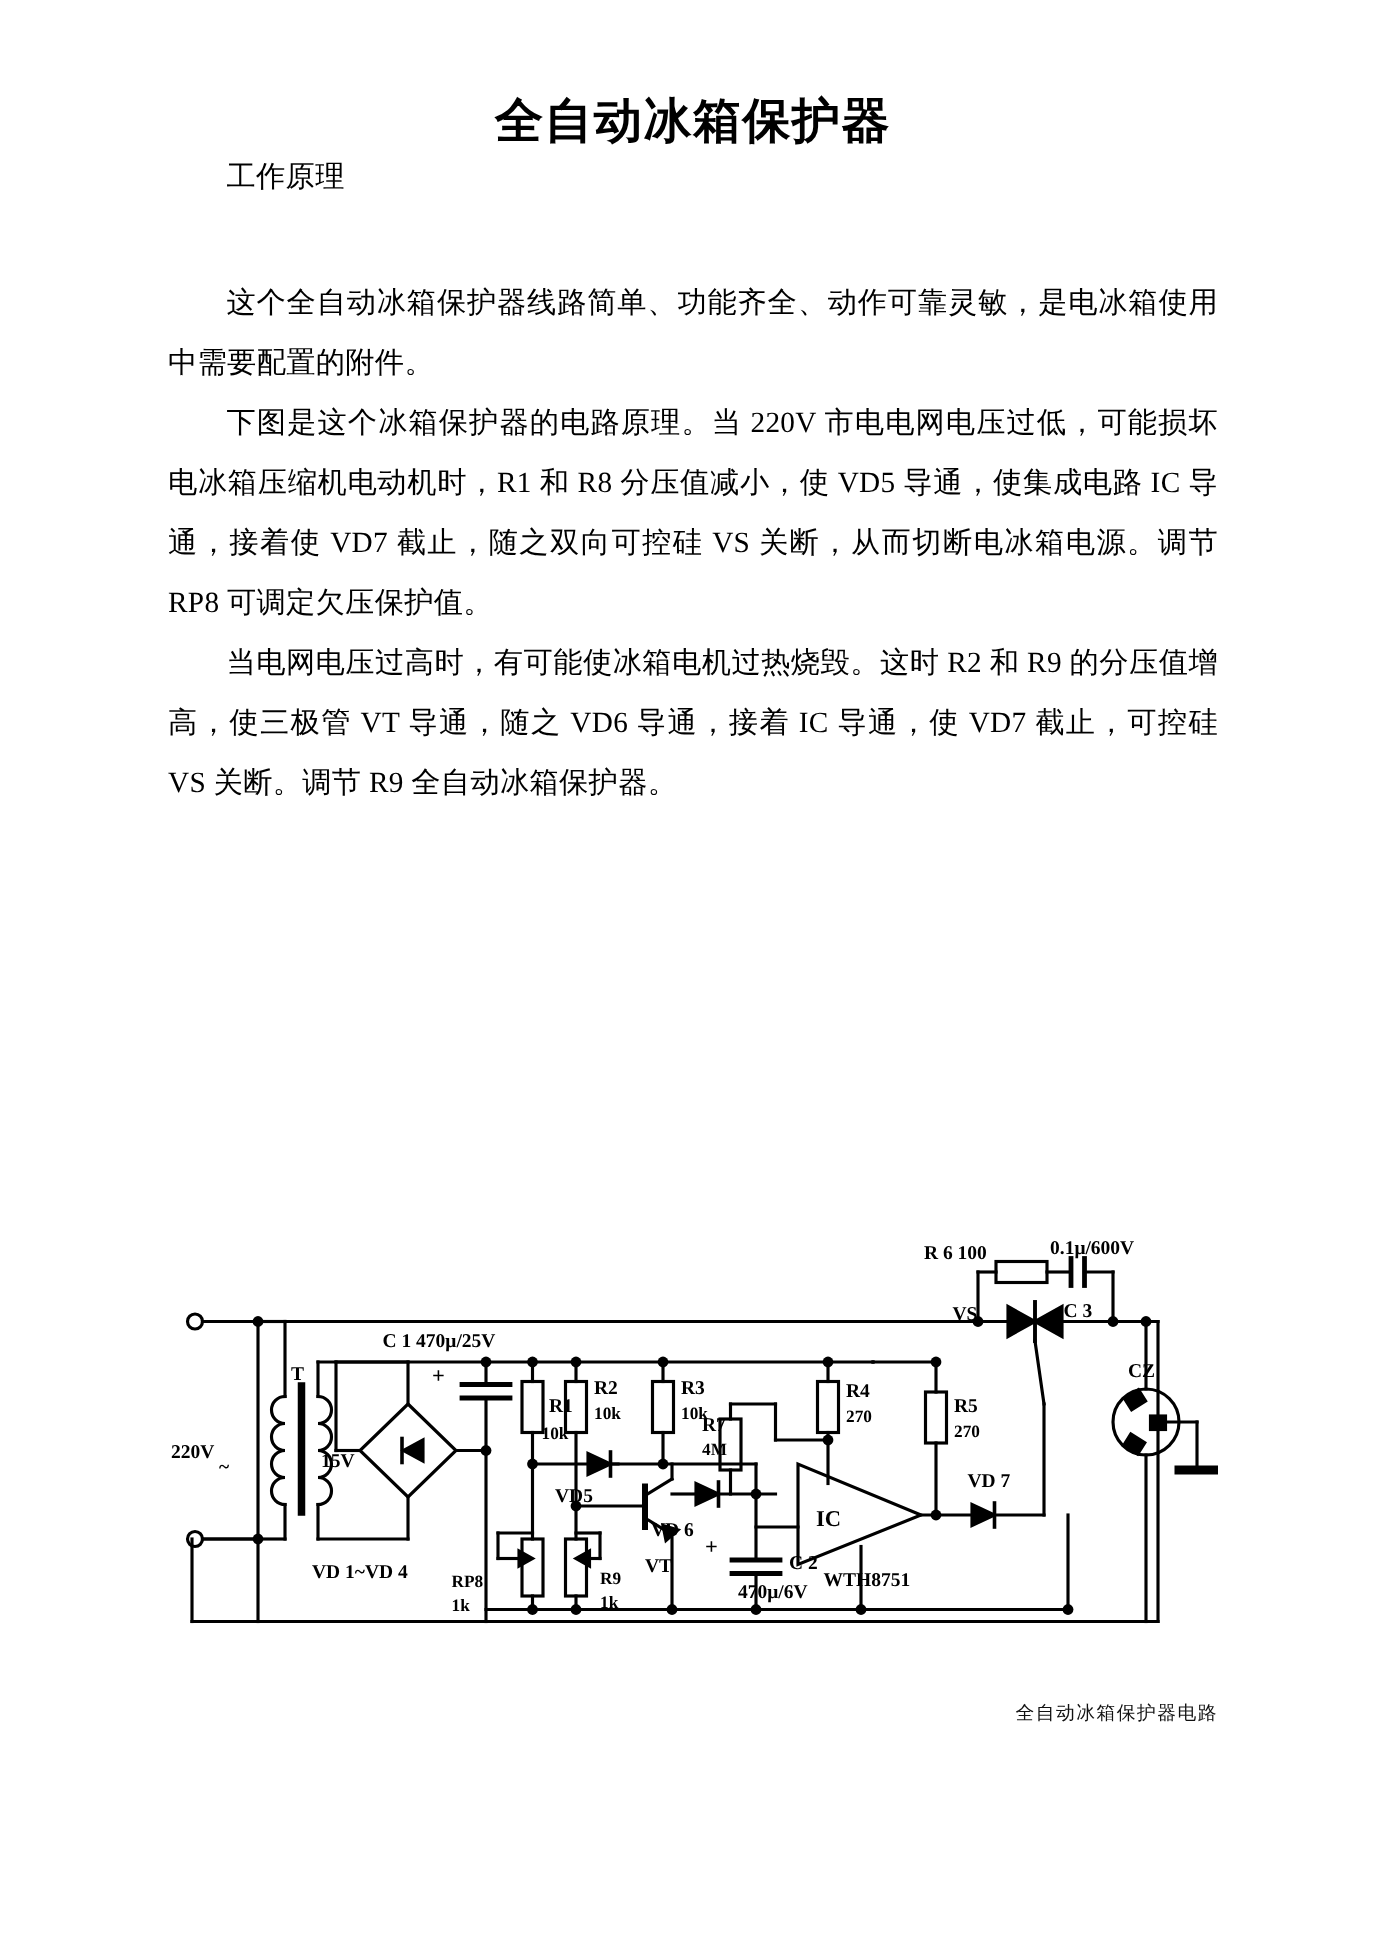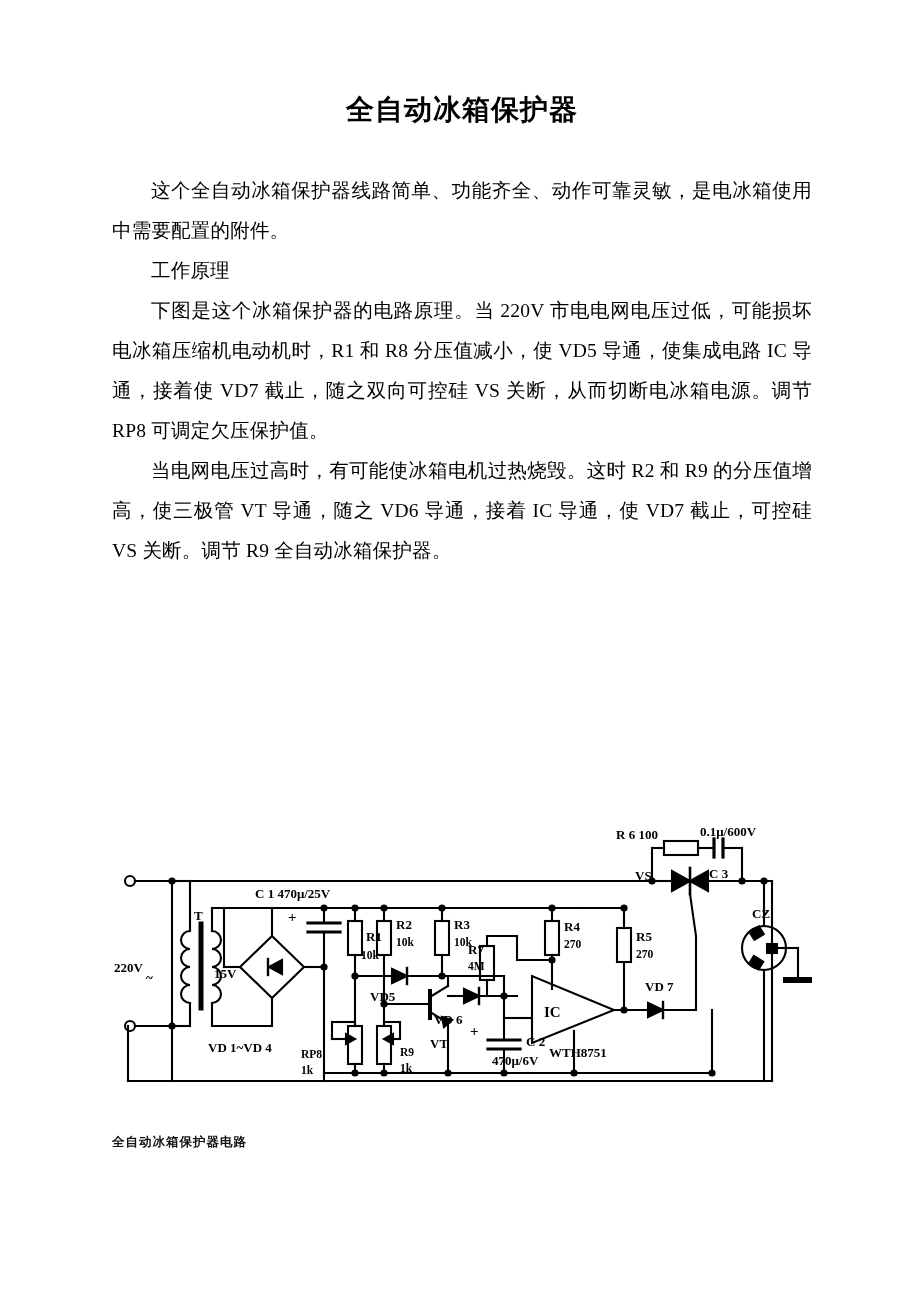--- a/index.html
+++ b/index.html
@@ -25,46 +25,46 @@
   .doc-body {
     position: absolute;
     left: 112px;
     top: 0;
     width: 700px;
   }
   .doc-title {
     text-align: center;
     font-family: Liberation Sans, sans-serif;
     font-weight: bold;
-    font-size: 28px;
+    font-size: 32px;
     letter-spacing: 1px;
-    margin-top: 93px;
+    margin-top: 61px;
     margin-bottom: 0;
     line-height: 1.2;
   }
   p.para {
     font-size: 19.5px;
     line-height: 40px;
     margin: 0;
     text-align: justify;
     text-justify: inter-ideograph;
     text-indent: 2em;
     letter-spacing: 0.2px;
   }
   p.first-para { margin-top: 44px; }
   .fig-wrap {
     position: absolute;
     left: 112px;
     top: 826px;
     width: 700px;
   }
   .fig-caption {
-    text-align: left;
+    text-align: right;
     font-family: "DejaVu Sans", "Liberation Sans", sans-serif;
-    font-weight: bold;
+    font-weight: normal;
     font-size: 12.5px;
     letter-spacing: 1px;
     margin-top: 8px;
     color: #111;
   }
   svg.circuit { display: block; }
   svg.circuit text {
     font-family: "Liberation Serif", "DejaVu Serif", serif;
     fill: #000;
   }
@@ -72,22 +72,22 @@
   .lbl-s{ font-size: 11.5px; font-weight: bold; }
   .lbl-l{ font-size: 15px; font-weight: bold; }
 </style>
 </head>
 <body>
 
 <div class="page">
 
   <div class="doc-body">
     <h1 class="doc-title">全自动冰箱保护器</h1>
+    <p class="para">工作原理</p>
     <p class="para first-para">这个全自动冰箱保护器线路简单、功能齐全、动作可靠灵敏，是电冰箱使用中需要配置的附件。</p>
-    <p class="para">工作原理</p>
     <p class="para">下图是这个冰箱保护器的电路原理。当 220V 市电电网电压过低，可能损坏电冰箱压缩机电动机时，R1 和 R8 分压值减小，使 VD5 导通，使集成电路 IC 导通，接着使 VD7 截止，随之双向可控硅 VS 关断，从而切断电冰箱电源。调节 RP8 可调定欠压保护值。</p>
     <p class="para">当电网电压过高时，有可能使冰箱电机过热烧毁。这时 R2 和 R9 的分压值增高，使三极管 VT 导通，随之 VD6 导通，接着 IC 导通，使 VD7 截止，可控硅 VS 关断。调节 R9 全自动冰箱保护器。</p>
   </div>
 
   <div class="fig-wrap">
     <svg class="circuit" width="700" height="300" viewBox="0 0 700 300">
       <g stroke="#000" fill="none" stroke-width="2.1" stroke-linecap="square">
 
         <line x1="24" y1="55" x2="660" y2="55"></line>
 

